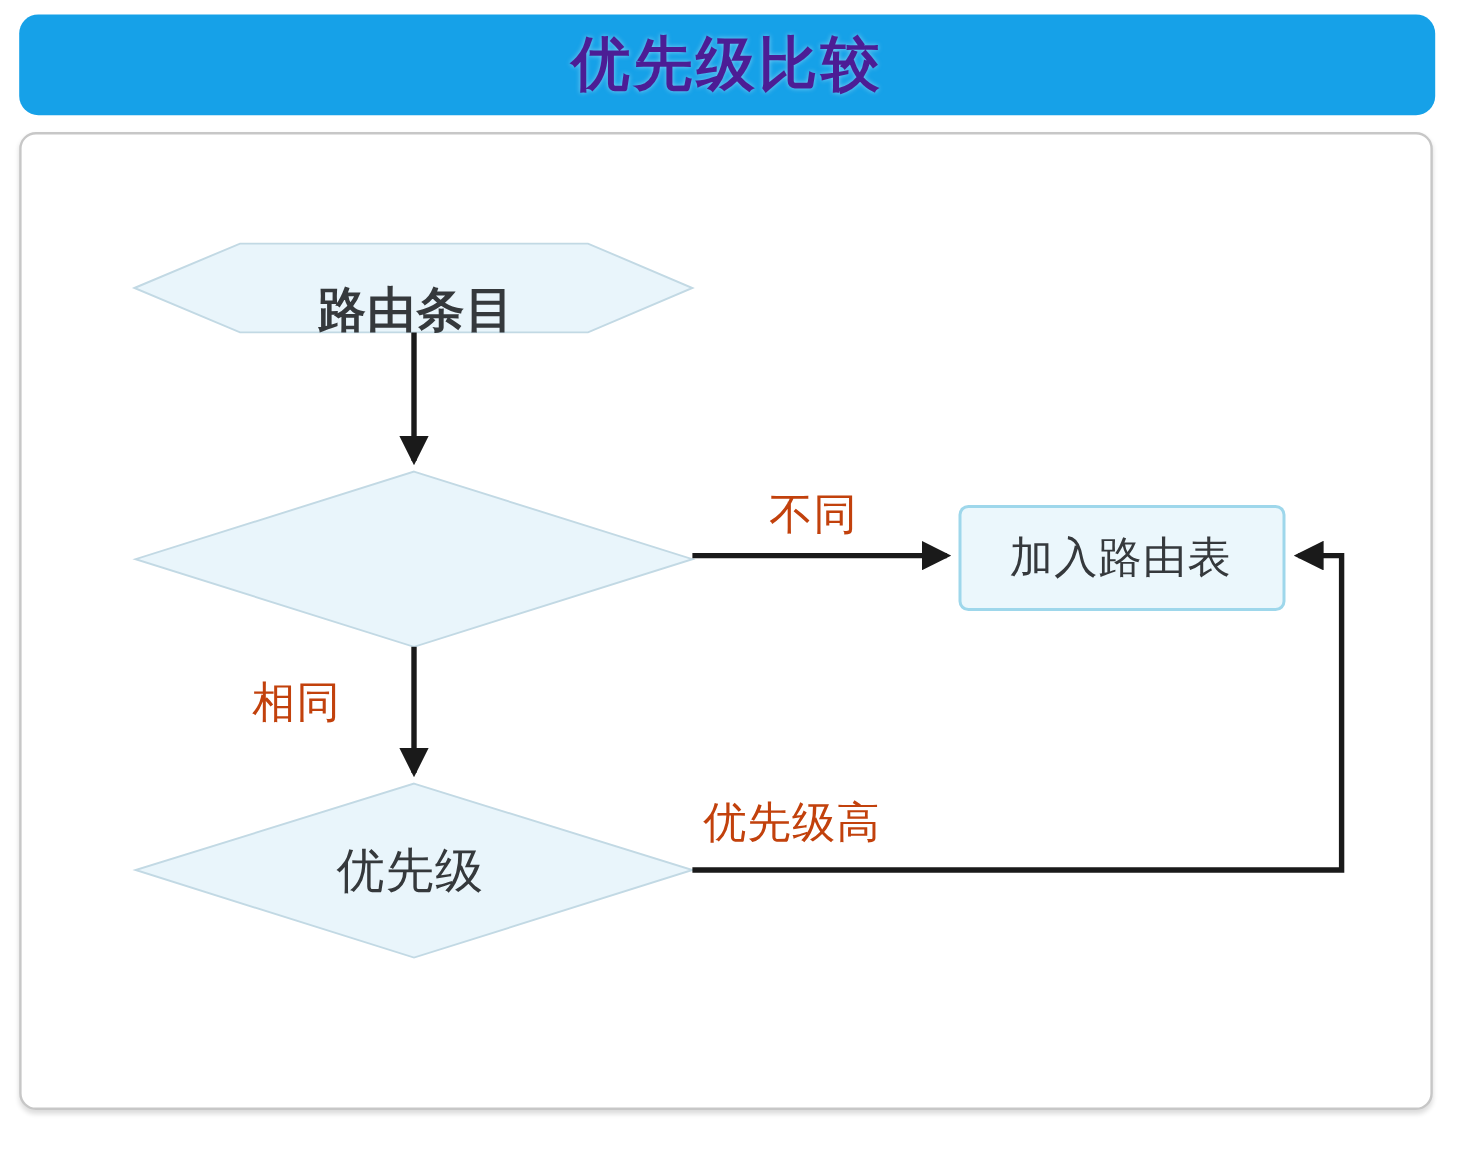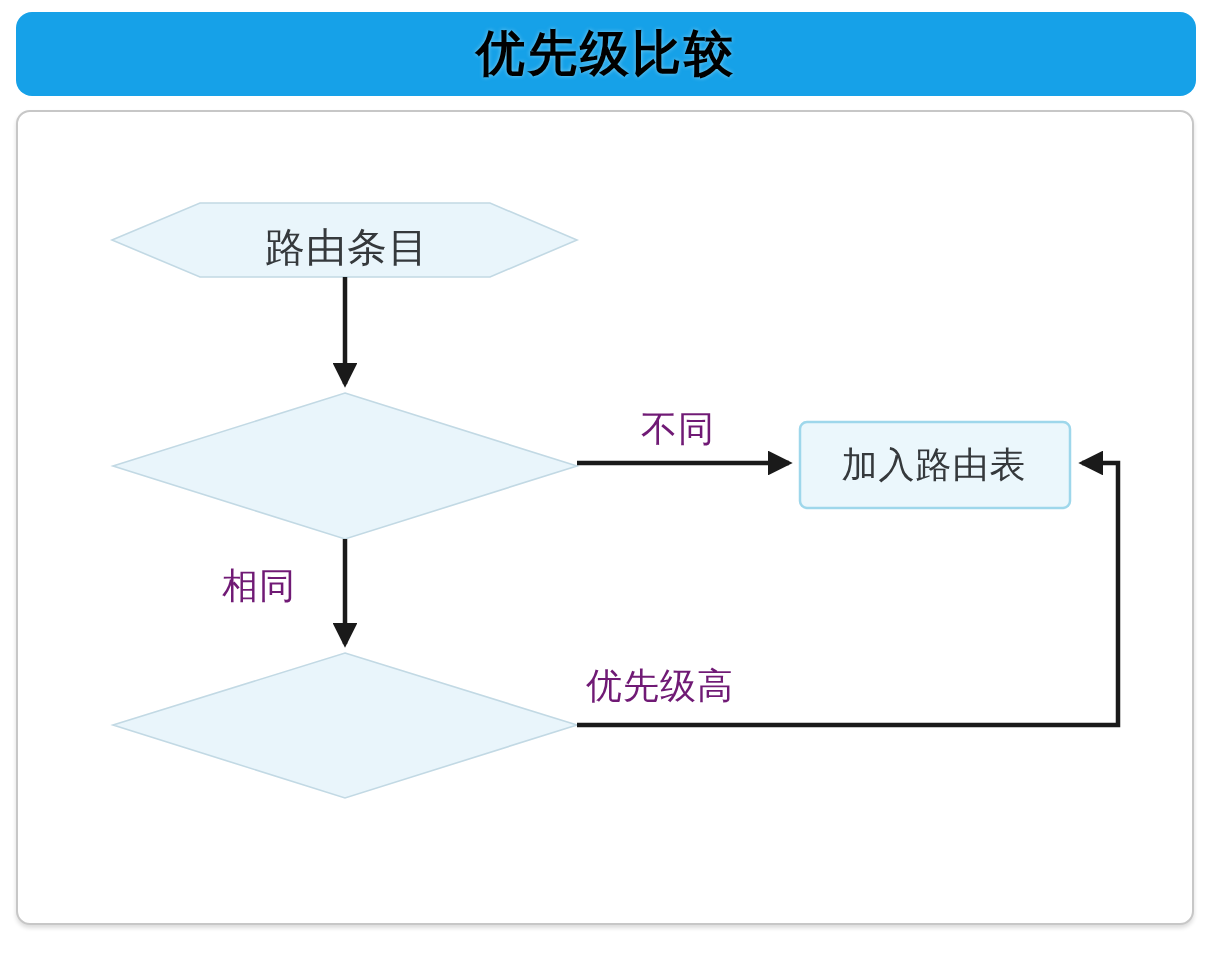--- a/index.html
+++ b/index.html
@@ -14,21 +14,21 @@
   .title-bar {
     position: absolute; left: 16px; top: 12px;
     width: 1180px; height: 84px;
     background: #16A1E8;
     border-radius: 16px;
     display: flex; align-items: center; justify-content: center;
   }
   .title-bar .title-text {
     font-family: "Liberation Serif", "DejaVu Serif", serif;
     font-size: 49px; font-weight: bold;
-    color: #000000;
+    color: #4c1d95;
     letter-spacing: 3px;
     text-shadow: 0 0 4px rgba(210,245,255,0.55);
   }
 
   .card {
     position: absolute; left: 16px; top: 110px;
     width: 1178px; height: 815px;
     background: #ffffff;
     border: 2px solid #C7C7C7;
     border-radius: 14px;
@@ -44,21 +44,21 @@
     color: #35393C;
     font-size: 40px;
     font-weight: 400;
     letter-spacing: 1px;
   }
   .flow-label.small { font-size: 36px; }
   .edge-label {
     position: absolute;
     transform: translate(-50%, -50%);
     white-space: nowrap;
-    color: #701a75;
+    color: #c2410c;
     font-size: 36px;
     letter-spacing: 1px;
   }
 </style>
 </head>
 <body>
 
 <div class="page">
 
   <div class="title-bar">
@@ -84,25 +84,26 @@
 
     <path d="M 345 277 L 345 384" fill="none" stroke="#1A1A1A" stroke-width="4.5" marker-end="url(#arrowhead)"></path>
 
     <path d="M 577 463 L 789 463" fill="none" stroke="#1A1A1A" stroke-width="4.5" marker-end="url(#arrowhead)"></path>
 
     <path d="M 345 539 L 345 644" fill="none" stroke="#1A1A1A" stroke-width="4.5" marker-end="url(#arrowhead)"></path>
 
     <path d="M 577 725 L 1118 725 L 1118 463 L 1082 463" fill="none" stroke="#1A1A1A" stroke-width="4.5" stroke-linejoin="miter" marker-end="url(#arrowhead)"></path>
   </svg>
 
-  <div class="flow-label" style="left:347px; top:247px;">路由条目</div>
+  <div class="flow-label" style="left:347px; top:258px;font-weight:bold;">路由条目</div>
 
 
+  <div class="flow-label" style="left:342px; top:726px;">优先级</div>
 
   <div class="flow-label small" style="left:934px; top:465px;">加入路由表</div>
 
   <div class="edge-label" style="left:678px; top:429px;">不同</div>
 
-  <div class="edge-label" style="left:259px; top:586px;">相同</div>
+  <div class="edge-label" style="left:247px; top:586px;">相同</div>
 
   <div class="edge-label" style="left:660px; top:686px;">优先级高</div>
 
 </div>
 
 </body></html>

